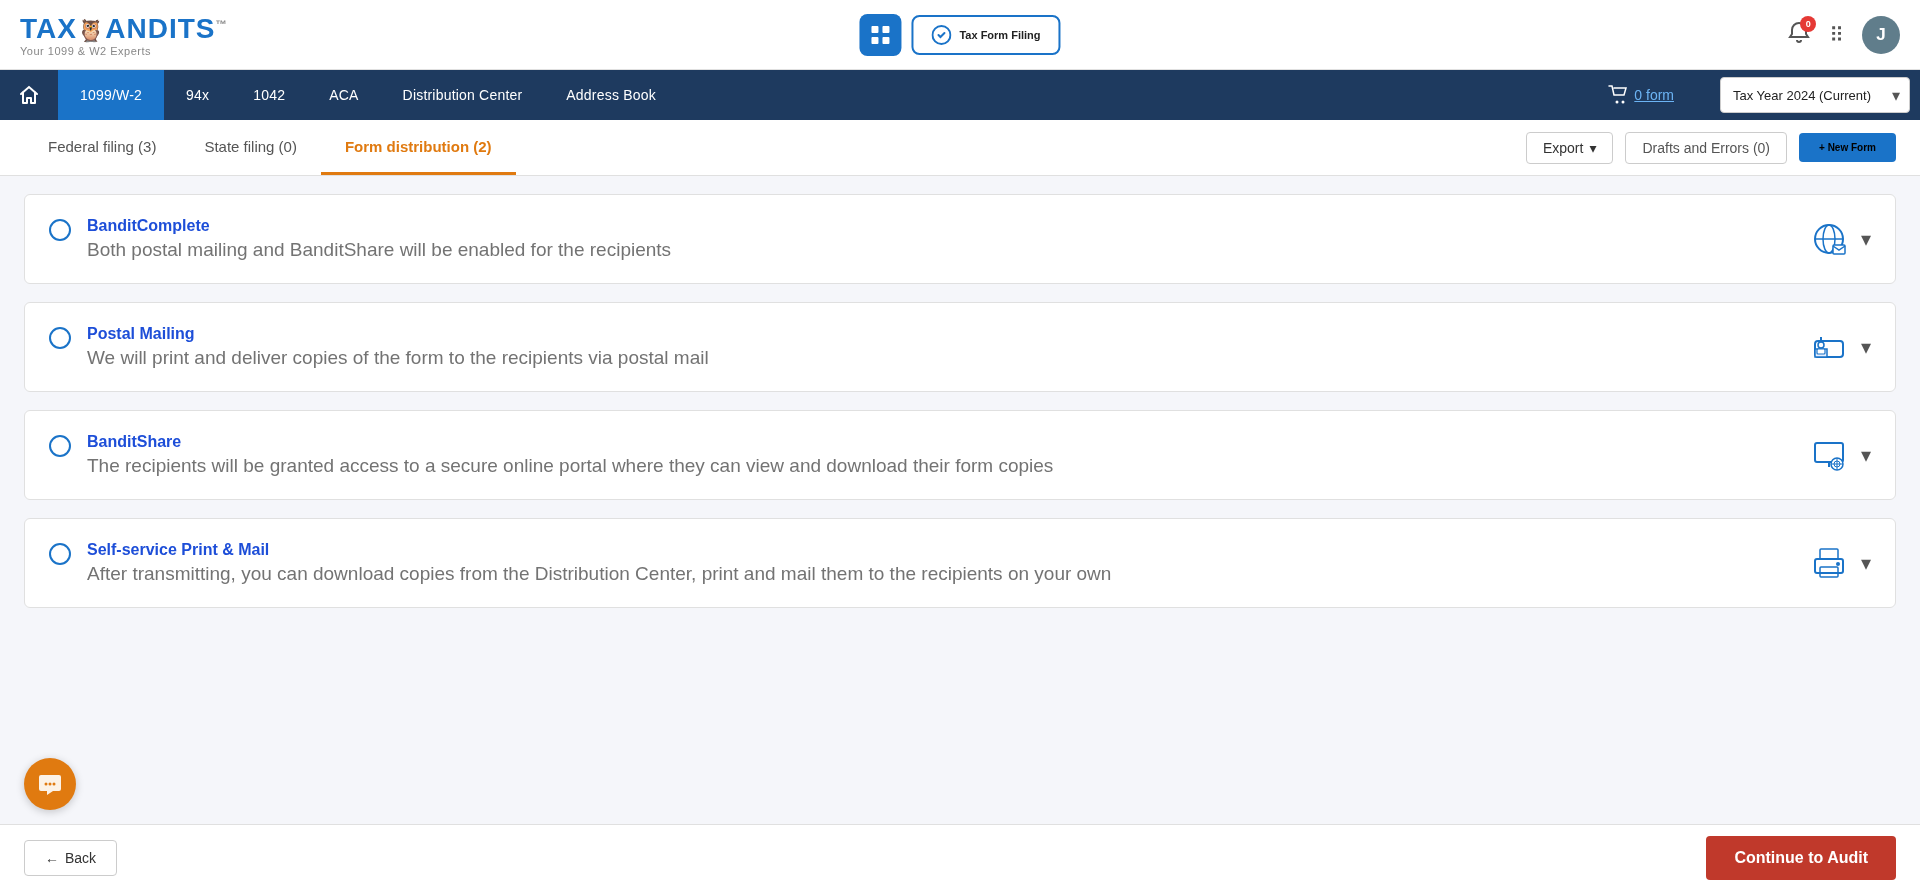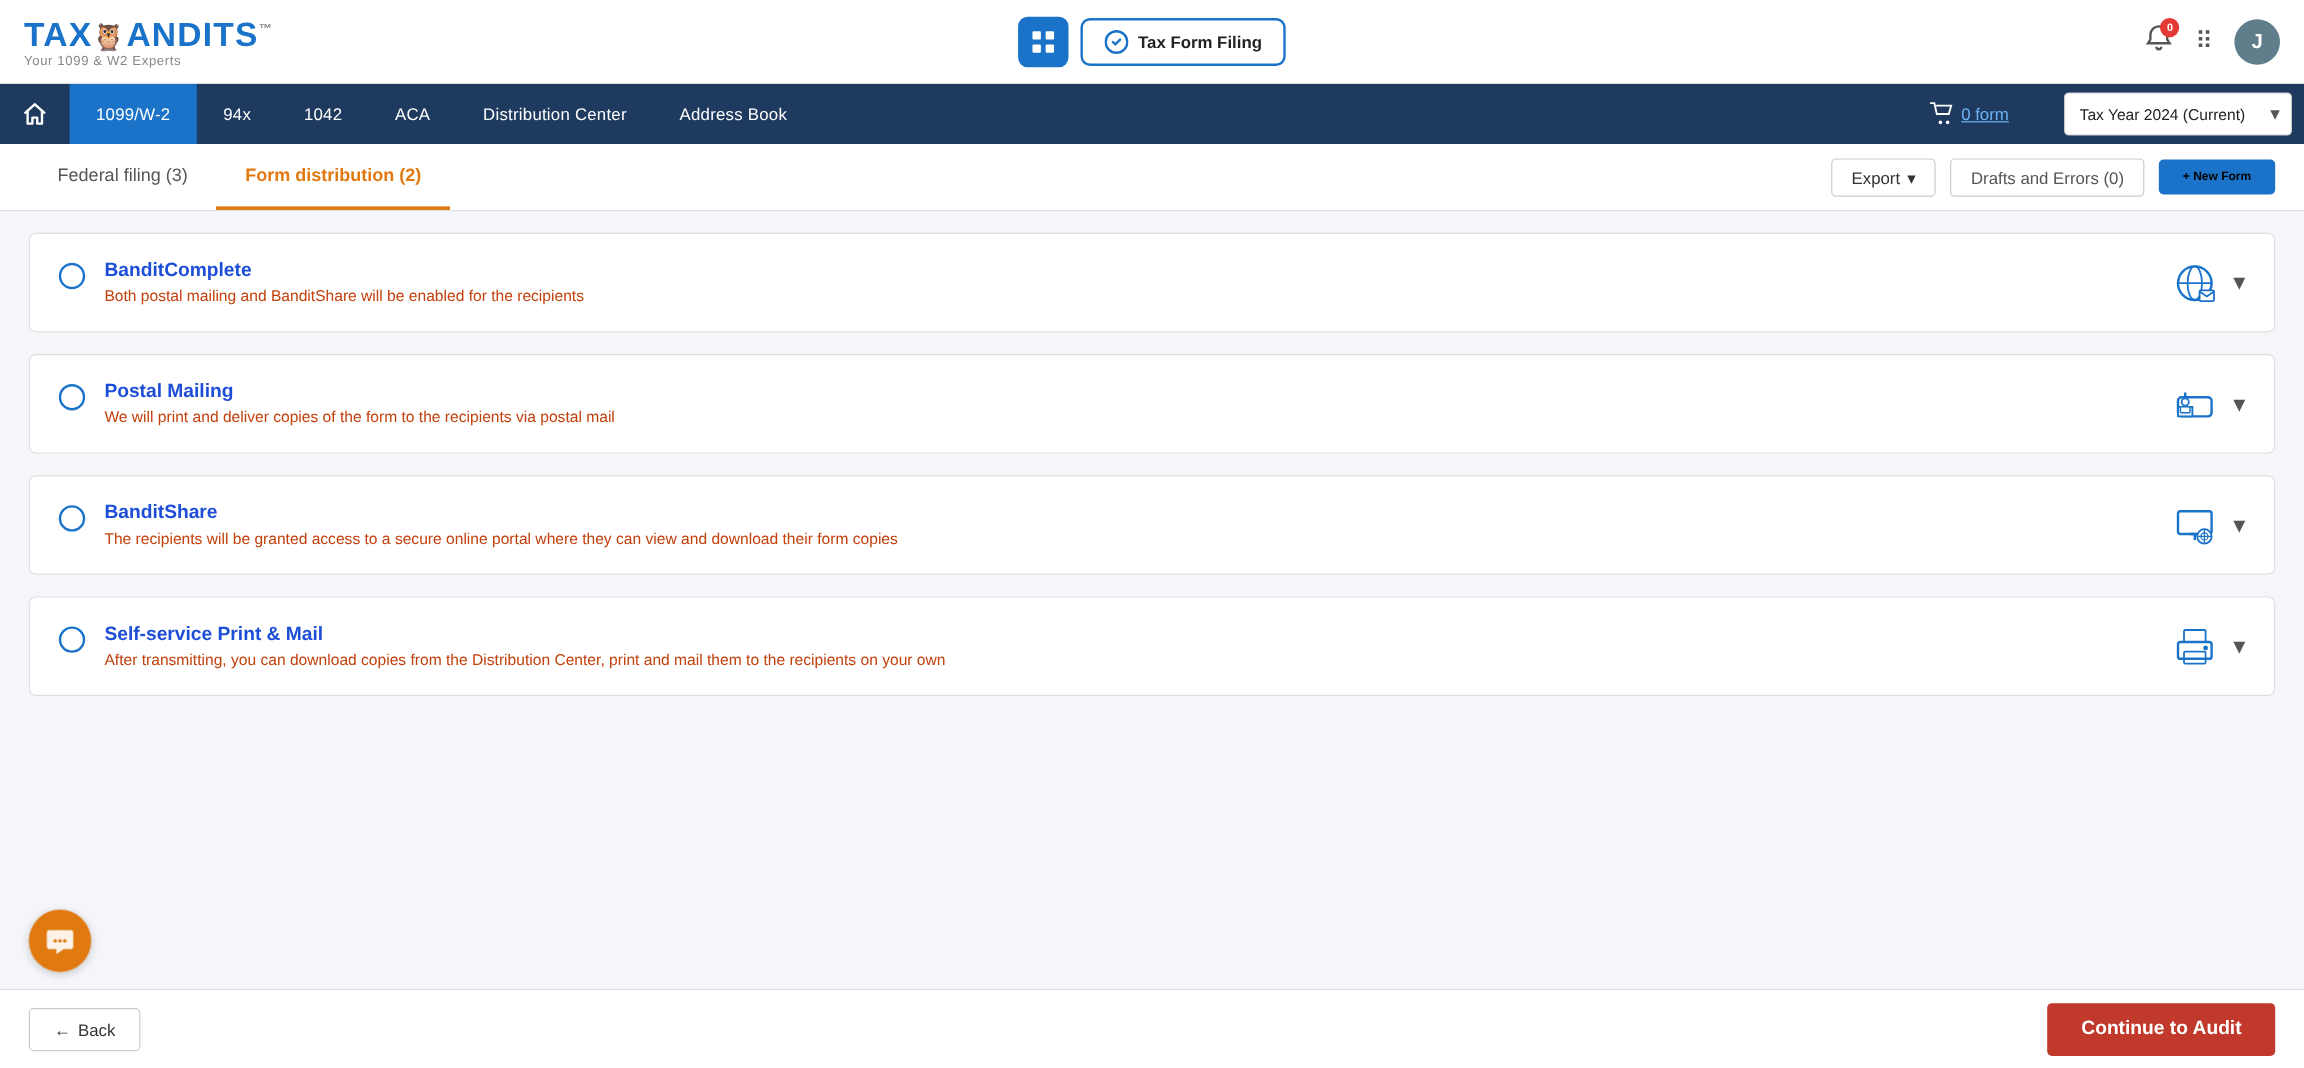--- a/index.html
+++ b/index.html
@@ -52,21 +52,21 @@
     }
     .tax-form-filing-btn {
       display: flex;
       align-items: center;
       gap: 8px;
       border: 2px solid #1a73c8;
       border-radius: 8px;
       padding: 8px 18px;
       background: #fff;
       cursor: pointer;
-      font-size: 14px;
+      font-size: 11px;
       font-weight: 600;
       color: #222;
     }
     .header-right {
       display: flex;
       align-items: center;
       gap: 18px;
       margin-left: auto;
     }
     .bell-icon-wrap {
@@ -298,22 +298,22 @@
       background: #fff;
       cursor: pointer;
     }
     .option-title {
       font-size: 16px;
       font-weight: 600;
       color: #1d4ed8;
       margin-bottom: 4px;
     }
     .option-desc {
-      font-size: 13px;
-      color: #c2410c;
+      font-size: 19px;
+      color: #737373;
     }
     .option-right {
       display: flex;
       align-items: center;
       gap: 14px;
       flex-shrink: 0;
     }
     .chevron-btn {
       background: none;
       border: none;
@@ -467,20 +467,23 @@
       </select>
     </div>
   </div>
 </nav>
 
 <div class="tab-area">
   <div class="tabs">
     <button class="tab">
       <span>Federal filing (3)</span>
     </button>
+    <button class="tab">
+      <span>State filing (0)</span>
+    </button>
     <button class="tab active">
       <span>Form distribution (2)</span>
     </button>
   </div>
   <div class="tab-actions">
     <button class="export-btn">
       <span>Export</span>
       <span>▾</span>
     </button>
     <button class="drafts-errors-btn">

